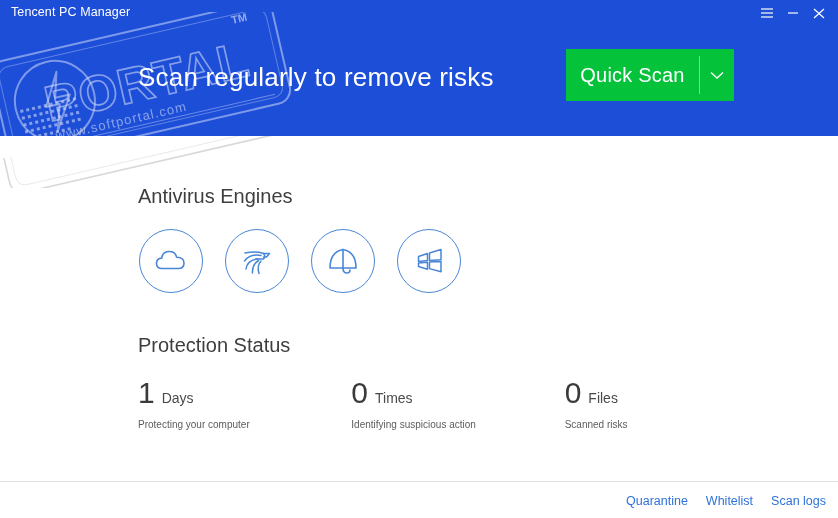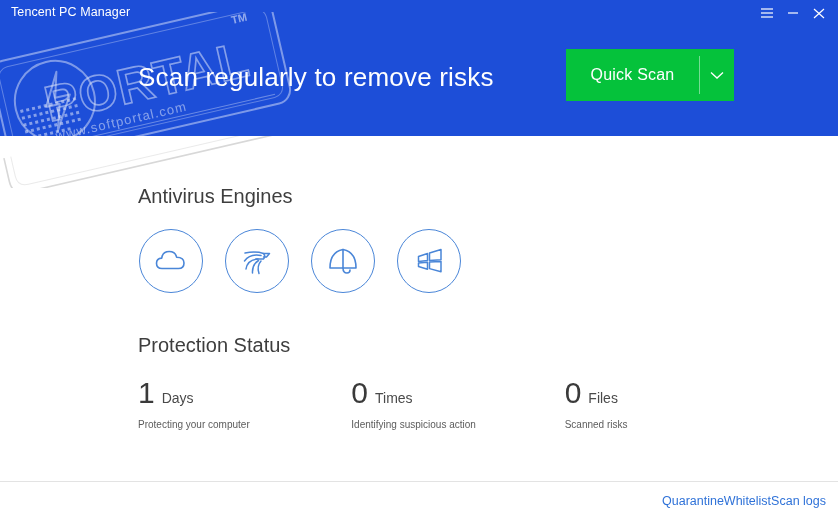--- a/index.html
+++ b/index.html
@@ -86,21 +86,21 @@
     height: 52px;
     background: #05c23b;
     display: flex;
     cursor: pointer;
   }
   .scan-btn-main {
     flex: 1 1 auto;
     display: flex;
     align-items: center;
     justify-content: center;
-    font-size: 16px;
+    font-size: 20px;
     color: #ffffff;
     letter-spacing: 0.2px;
     white-space: nowrap;
   }
   .scan-btn-divider {
     width: 1px;
     background: rgba(255,255,255,0.45);
     margin: 7px 0;
   }
   .scan-btn-drop {
@@ -191,20 +191,21 @@
     top: 481px;
     width: 838px;
     height: 1px;
     background: #e3e3e3;
   }
   .footer-links {
     position: absolute;
     right: 12px;
     top: 494px;
     display: flex;
+    gap: 18px;
     font-size: 12.5px;
   }
   .footer-links a {
     color: #2f72d8;
     text-decoration: none;
     cursor: pointer;
     white-space: nowrap;
   }
 </style>
 </head>

